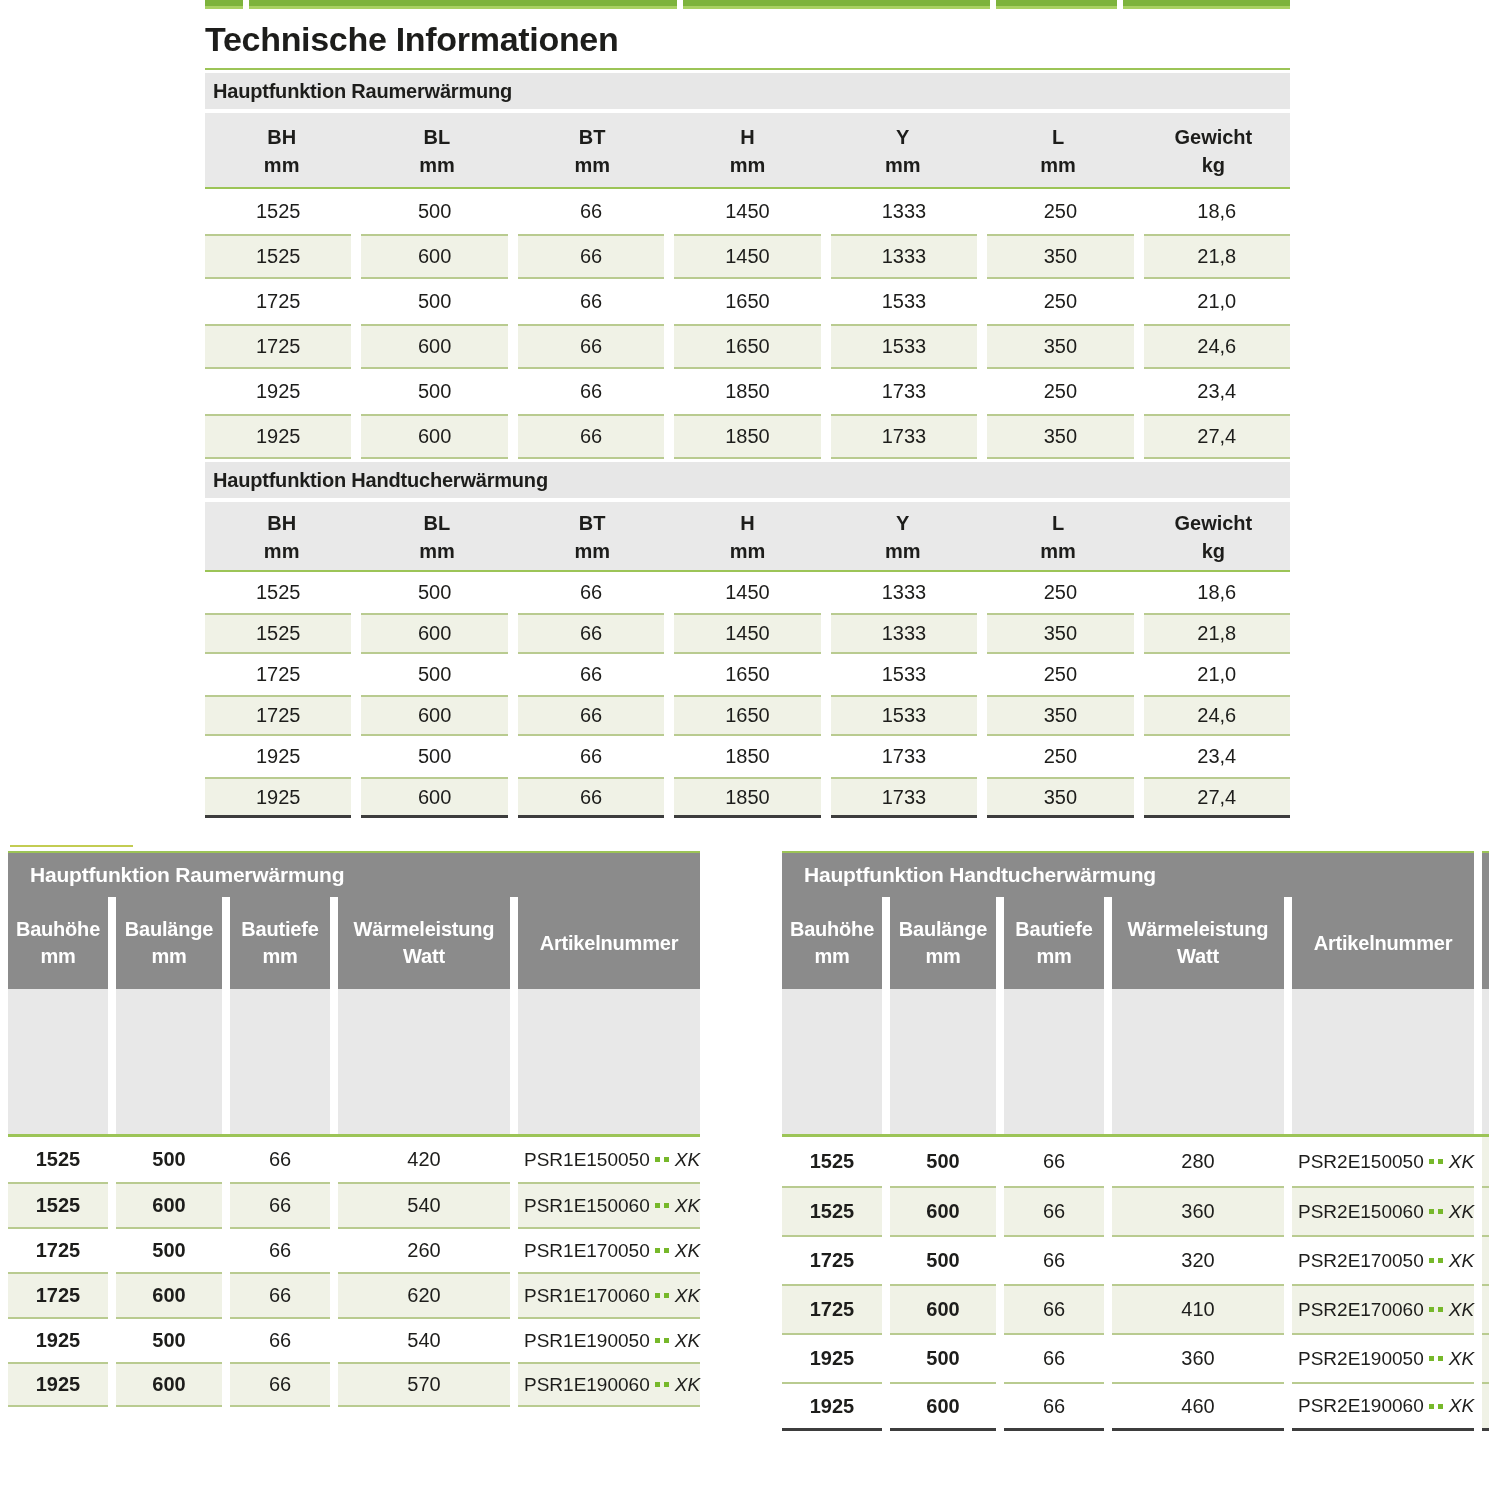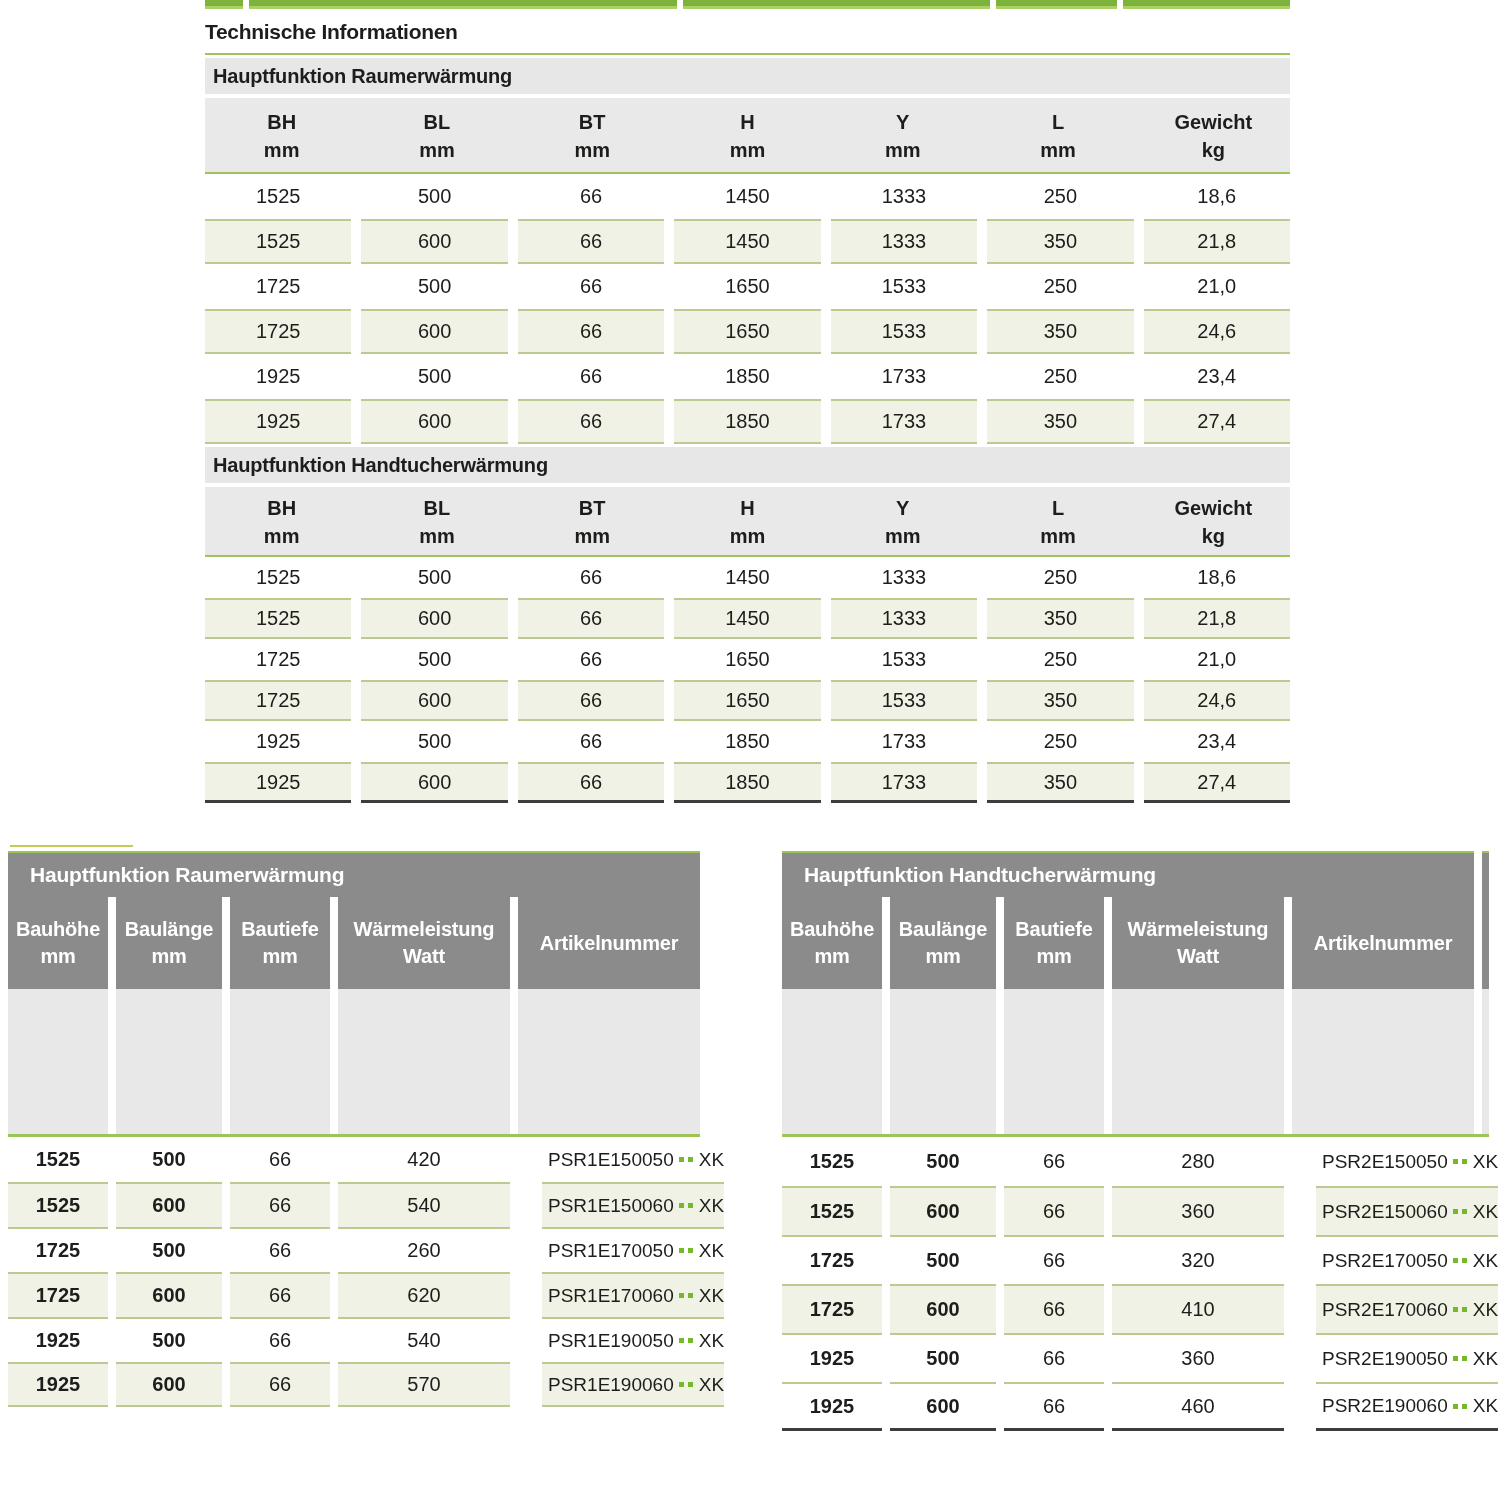--- a/index.html
+++ b/index.html
@@ -12,21 +12,21 @@
     overflow:hidden;
   }
   .canvas { position:absolute; left:0; top:0; width:1500px; height:1500px; background:#fff; }
 
   
   .top-wrap { position:absolute; left:205px; top:0; width:1085px; }
 
   .green-topbar { position:relative; height:9px; background:#7db33c; border-bottom:3px solid #a9d163; }
   .green-topbar .gap { position:absolute; top:0; height:9px; width:6px; background:#fff; }
 
-  .page-title { margin-top:11px; font-size:21px; font-weight:bold; letter-spacing:-0.3px; }
+  .page-title { margin-top:11px; font-size:34px; font-weight:bold; letter-spacing:-0.3px; }
   .title-rule { height:2px; background:#9cc457; margin-top:9px; }
 
   .section-bar {
     height:36px; background:#e7e7e7; display:flex; align-items:center;
     padding-left:8px; font-weight:bold; font-size:20px; margin-top:3px; letter-spacing:-0.2px;
   }
 
   .col-band { background:#e9e9e9; border-bottom:2px solid #9cc457; margin-top:4px; padding:10px 0 8px; }
   .col-band.compact { padding:7px 0 5px; }
   .grid7 { display:grid; grid-template-columns:repeat(7,1fr); column-gap:2px; }
@@ -70,25 +70,25 @@
 
   .b-row .bcell { height:45px; display:flex; align-items:center; justify-content:center;
     font-size:20px; border-top:2px solid #b9cb90; background:#fff; }
   .b-row.rh49 .bcell { height:49px; }
   .b-row.first .bcell { border-top:none; }
   .b-row.green .bcell { background:#f0f2e6; }
   .b-row .bcell.slv { background:#f0f2e6; }
   .b-row.endgreen .bcell { border-bottom:2px solid #b9cb90; }
   .b-row.enddark .bcell { border-bottom:3px solid #3d3d3d; }
   .b-row .bcell.bold { font-weight:bold; }
-  .b-row .bcell.art { justify-content:center; padding-left:6px; font-size:19px;margin-left:24px; }
+  .b-row .bcell.art { justify-content:center; padding-left:6px; font-size:19px; }
 
   .dot { display:inline-block; width:5px; height:5px; background:#76b82a; margin-left:5px; }
   .dot + .dot { margin-left:4px; }
-  .xk { margin-left:6px; }
+  .xk { margin-left:6px;font-style:italic; }
 </style>
 </head>
 <body>
 
 <div class="canvas">
 
   <div class="top-wrap">
     <div class="green-topbar">
       <div class="gap" style="left:38px"></div>
       <div class="gap" style="left:472px"></div>

